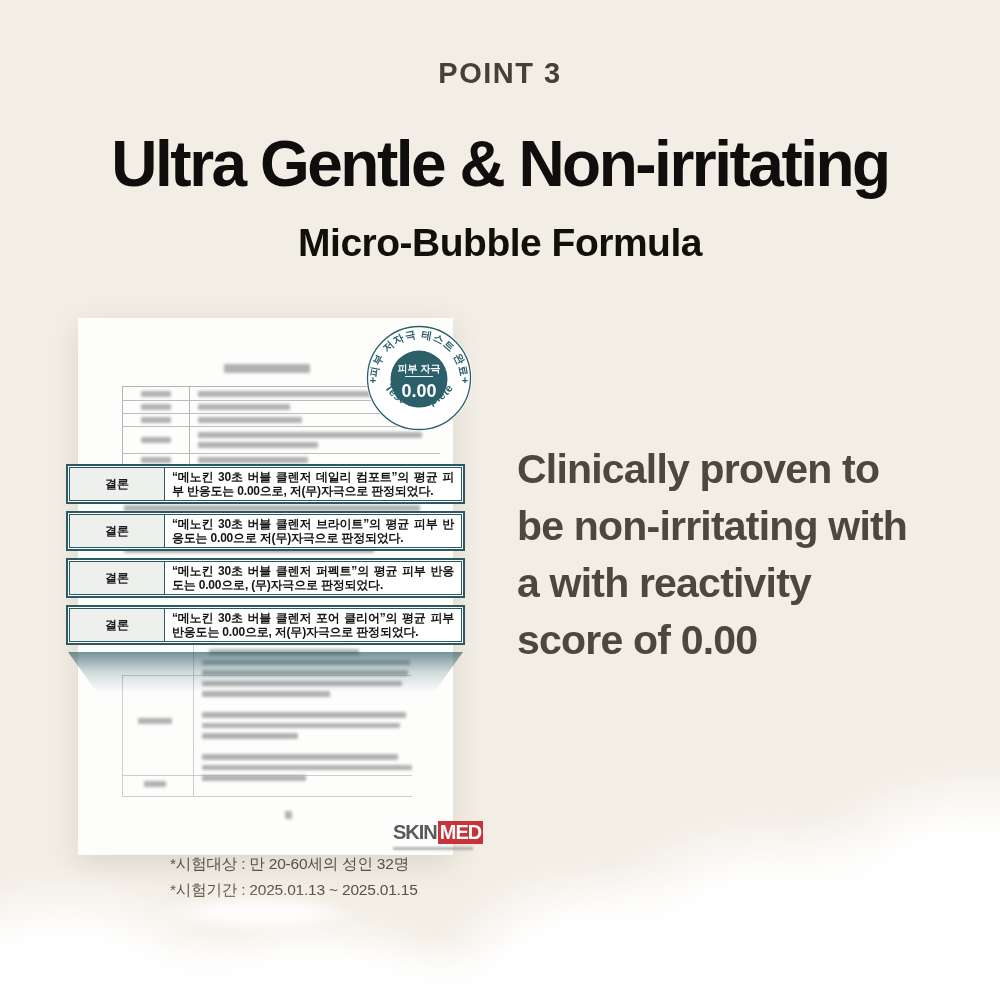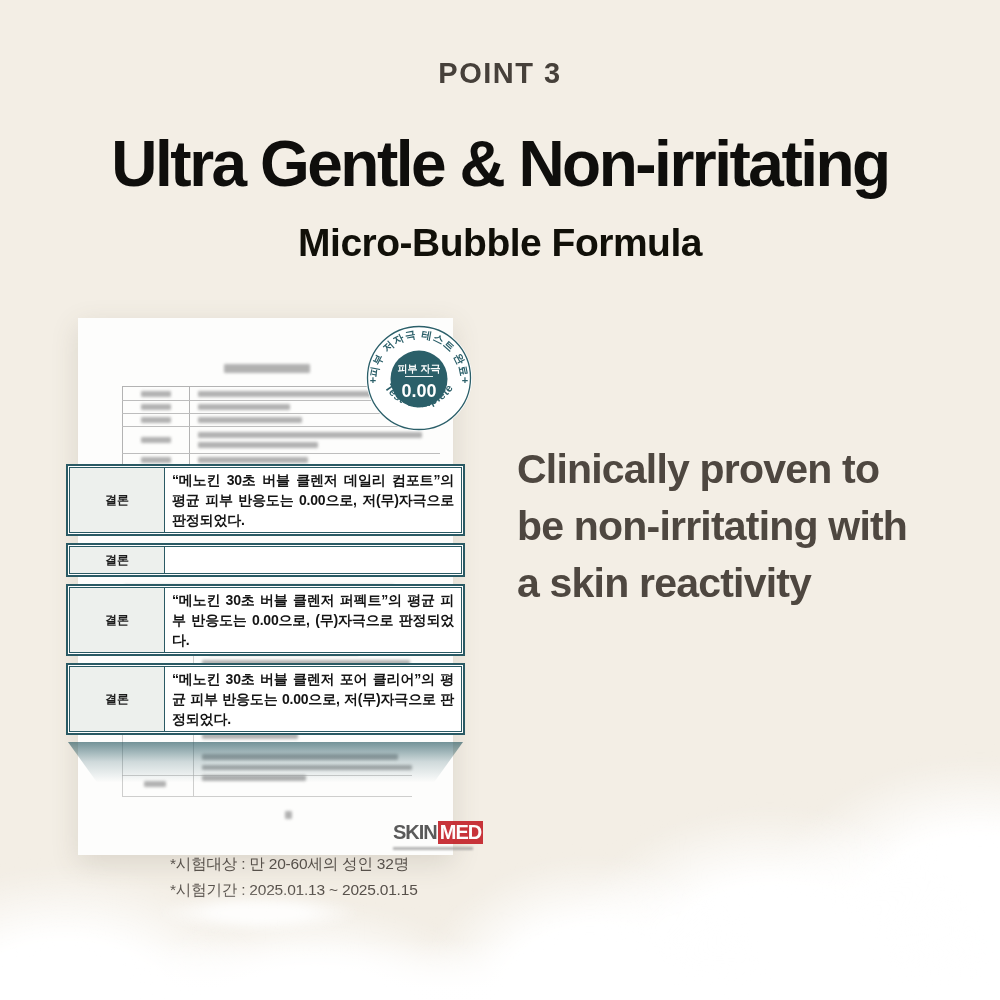--- a/index.html
+++ b/index.html
@@ -50,21 +50,21 @@
   .utc{flex:1;padding-left:8px;display:flex;flex-direction:column;gap:4px;justify-content:center;}
   
   .gapline{position:absolute;left:46px;width:300px;z-index:1;}
   
   .rows-wrap{position:absolute;left:-12px;right:-12px;top:146px;z-index:3;}
   .c-row{border:2px solid #2a5a64;background:#fff;padding:1px;margin-bottom:7px;}
   .c-inner{border:1px solid #2a5a64;display:flex;min-height:26px;}
   .c-label{width:94px;background:#edf0ed;border-right:1px solid #2a5a64;
      display:flex;align-items:center;justify-content:center;
      font-size:12px;font-weight:bold;color:#1c1c1c;}
-  .c-text{flex:1;padding:2px 7px;font-size:14px;line-height:20px;font-weight:bold;
+  .c-text{flex:1;padding:2px 7px;font-size:12px;line-height:14px;font-weight:bold;
      color:#141414;text-align:justify;letter-spacing:-0.2px;}
   .fold-shadow{height:44px;margin:0 2px;
      background:linear-gradient(180deg,rgba(43,91,100,0.66),rgba(43,91,100,0.22) 45%,rgba(43,91,100,0) 92%);
      clip-path:polygon(0 0,100% 0,92% 100%,8% 100%);}
   
   .lower{position:absolute;left:44px;top:310px;width:292px;height:190px;z-index:1;}
   .l-col{margin-left:80px;display:flex;flex-direction:column;gap:5px;}
   .l-col .bl{height:5.5px;}
   .hr{position:absolute;left:0;width:290px;height:1px;background:#b5b5b5;opacity:0.65;filter:blur(0.5px);}
   .vr{position:absolute;width:1px;background:#b5b5b5;opacity:0.65;filter:blur(0.5px);}
@@ -157,20 +157,21 @@
     <div class="rows-wrap">
       <div class="c-row">
         <div class="c-inner">
             <div class="c-label">결론</div>
         <div class="c-text">“메노킨 30초 버블 클렌저 데일리 컴포트”의 평균 피부 반응도는 0.00으로, 저(무)자극으로 판정되었다.</div>
           </div>
       </div>
       <div class="c-row">
         <div class="c-inner">
             <div class="c-label">결론</div>
+        <div class="c-text">“메노킨 30초 버블 클렌저 브라이트”의 평균 피부 반응도는 0.00으로 저(무)자극으로 판정되었다.</div>
           </div>
       </div>
       <div class="c-row">
         <div class="c-inner">
             <div class="c-label">결론</div>
         <div class="c-text">“메노킨 30초 버블 클렌저 퍼펙트”의 평균 피부 반응도는 0.00으로, (무)자극으로 판정되었다.</div>
           </div>
       </div>
       <div class="c-row">
         <div class="c-inner">
@@ -237,21 +238,22 @@
         <text x="54" y="48" font-size="10" font-weight="bold" fill="#ffffff" text-anchor="middle">피부 자극</text>
         <line x1="40" y1="52.5" x2="68" y2="52.5" stroke="#ffffff" stroke-width="0.9"></line>
         <text x="54" y="73" font-size="18" font-weight="bold" fill="#ffffff" text-anchor="middle">0.00</text>
       </svg>
     </div>
   </div>
 
   <div class="claim">
     <div>Clinically proven to</div>
     <div>be non-irritating with</div>
-    <div>a skin reactivity</div>
+    <div>a with reactivity</div>
+    <div>score of 0.00</div>
   </div>
 
   <div class="footnotes">
     <div>*시험대상 : 만 20-60세의 성인 32명</div>
     <div>*시험기간 : 2025.01.13 ~ 2025.01.15</div>
   </div>
 
   <div class="cl a"></div>
   <div class="cl b"></div>
   <div class="cl c"></div>

